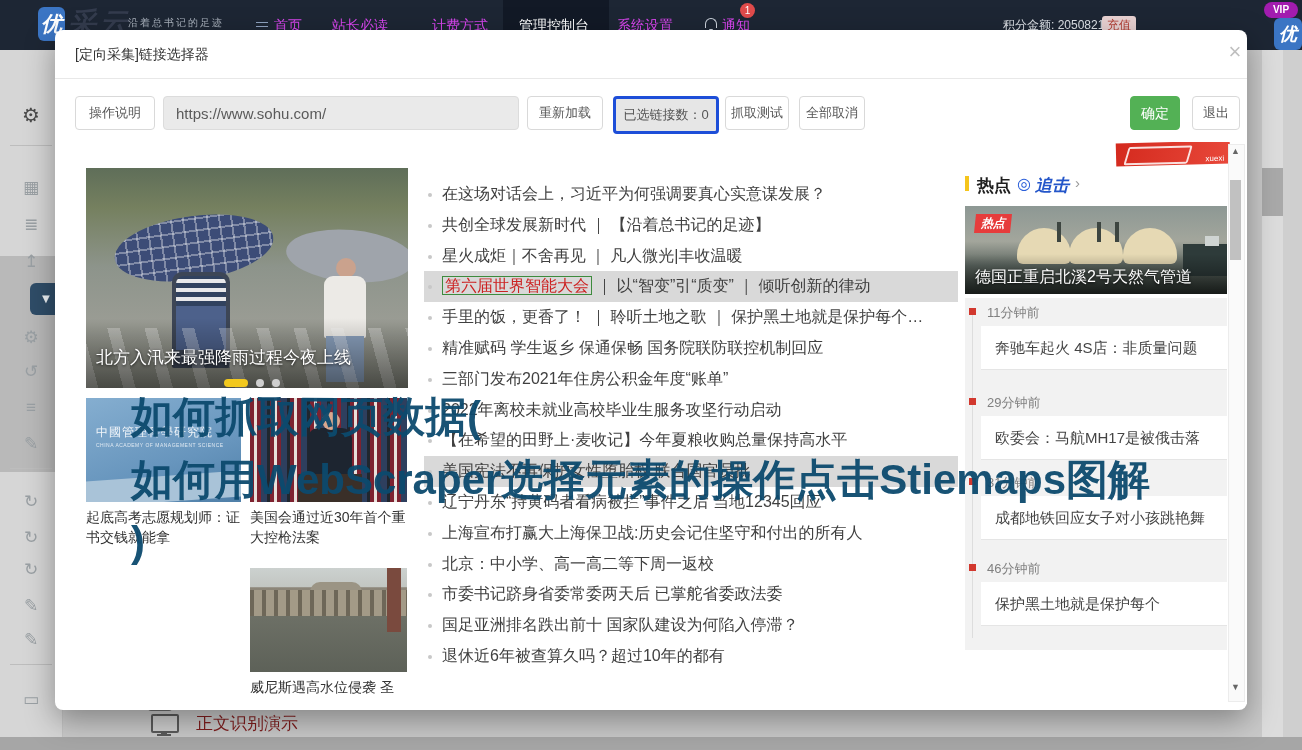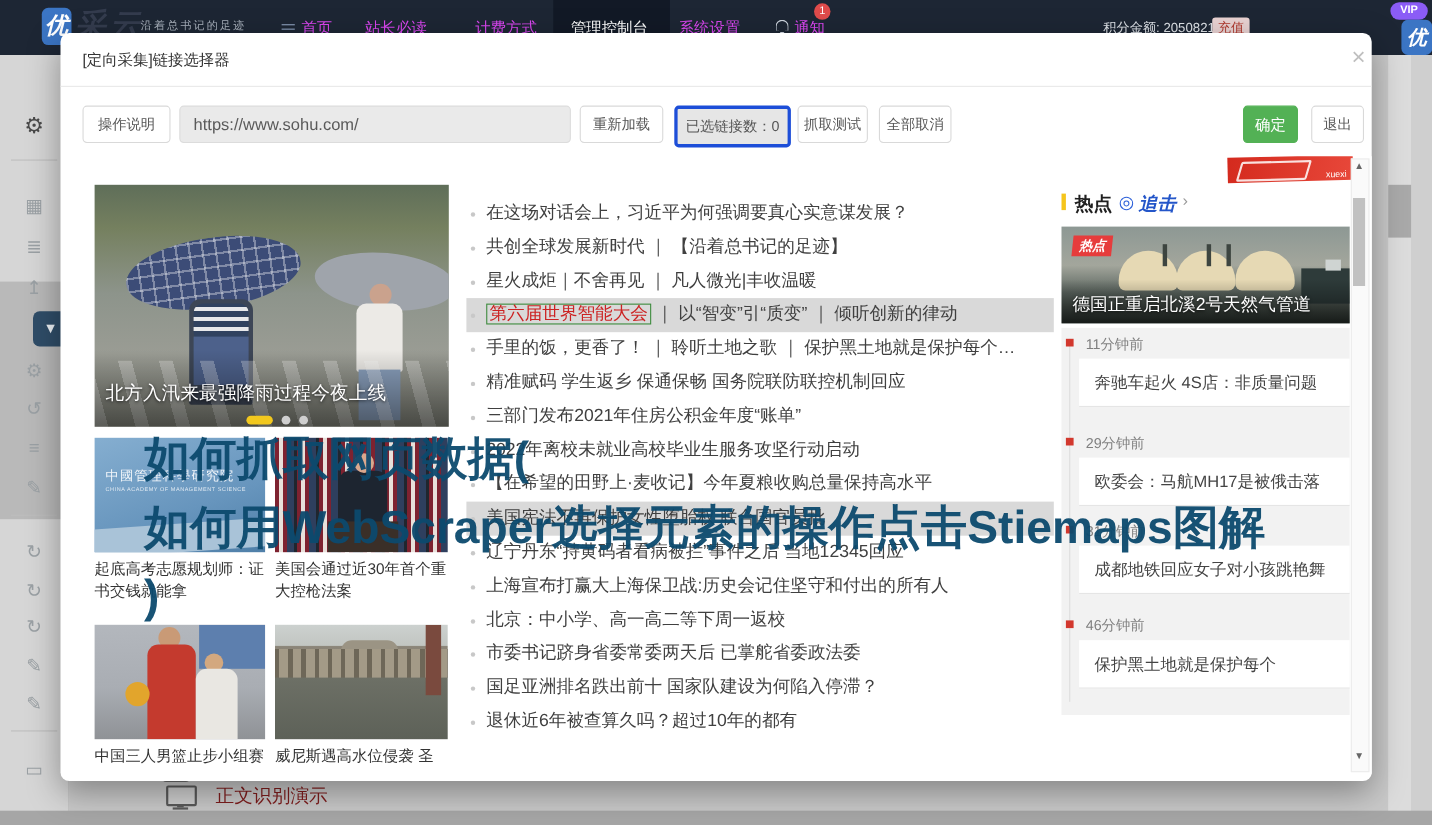--- a/index.html
+++ b/index.html
@@ -16,21 +16,21 @@
   .nav-item{top:0;height:50px;line-height:50px;color:#d946ef;font-size:14px;}
   .nav-active-bg{left:503px;top:0;width:106px;height:50px;background:#121926;}
   .burger{left:256px;top:22px;width:12px;height:8px;border-top:1.5px solid #8fa3c0;border-bottom:1.5px solid #8fa3c0;}
   .burger i{position:absolute;left:0;top:2.5px;width:12px;height:1.5px;background:#8fa3c0;}
   .bell{left:705px;top:18px;width:10px;height:9px;border:1.5px solid #cfd6df;border-bottom:none;border-radius:6px 6px 0 0;}
   .bell i{position:absolute;left:2.5px;top:10px;width:4px;height:2px;background:#cfd6df;border-radius:2px;}
   .badge{left:740px;top:3px;min-width:15px;height:15px;background:#e04b4b;border-radius:8px;color:#fff;
          font-size:10px;text-align:center;line-height:15px;}
   .credit{left:1003px;top:0;height:50px;line-height:50px;font-size:12px;color:#dfe3e8;}
   .recharge{left:1102px;top:16px;padding:1px 5px;background:#e9d2d2;color:#b03a30;font-size:12px;border-radius:3px;}
-  .vip-pill{left:1264px;top:2px;width:34px;height:16px;background:#8b5cf6;border-radius:8px;color:#fff;
+  .vip-pill{left:1264px;top:2px;width:34px;height:16px;background:#a21caf;border-radius:8px;color:#fff;
             font-size:10px;font-weight:bold;text-align:center;line-height:16px;}
   .avatar{left:1274px;top:18px;width:28px;height:32px;background:#3b75c4;border-radius:6px;color:#fff;
           font-size:18px;font-weight:bold;font-style:italic;text-align:center;line-height:32px;}
 
   
   .sidebar{left:0;top:50px;width:62px;height:700px;background:#d6d6d6;border-right:1px solid #c2c2c2;z-index:5;}
   .side-band{left:0;top:206px;width:62px;height:216px;background:#b9b9b9;}
   .sic{width:62px;text-align:center;color:#9aa0a4;font-size:17px;line-height:20px;}
   .sic.dark{color:#4a4a4a;font-size:20px;}
   .side-tile{left:30px;top:233px;width:32px;height:32px;background:#2f4d68;border-radius:6px;color:#eef2f6;
@@ -263,31 +263,20 @@
       <div class="ccap">起底高考志愿规划师：证书交钱就能拿</div>
     </div>
     <div class="abs card" style="left:170px;top:256px;width:157px;">
       <div class="cimg img-flags" style="width:157px;">
         <div class="suit"></div>
         <div class="face"></div>
         <div class="podium"></div>
       </div>
       <div class="ccap">美国会通过近30年首个重大控枪法案</div>
     </div>
-    <div class="abs card" style="left:6px;top:426px;">
-      <div class="cimg img-bball">
-        <div class="seats"></div>
-        <div class="hd1"></div>
-        <div class="red"></div>
-        <div class="hd2"></div>
-        <div class="white"></div>
-        <div class="ball"></div>
-      </div>
-      <div class="ccap">中国三人男篮止步小组赛</div>
-    </div>
     <div class="abs card" style="left:170px;top:426px;width:157px;">
       <div class="cimg img-venice" style="width:157px;">
         <div class="dome"></div>
         <div class="arch"></div>
         <div class="tower"></div>
       </div>
       <div class="ccap">威尼斯遇高水位侵袭 圣</div>
     </div>
 
     <ul class="abs hl-list">

